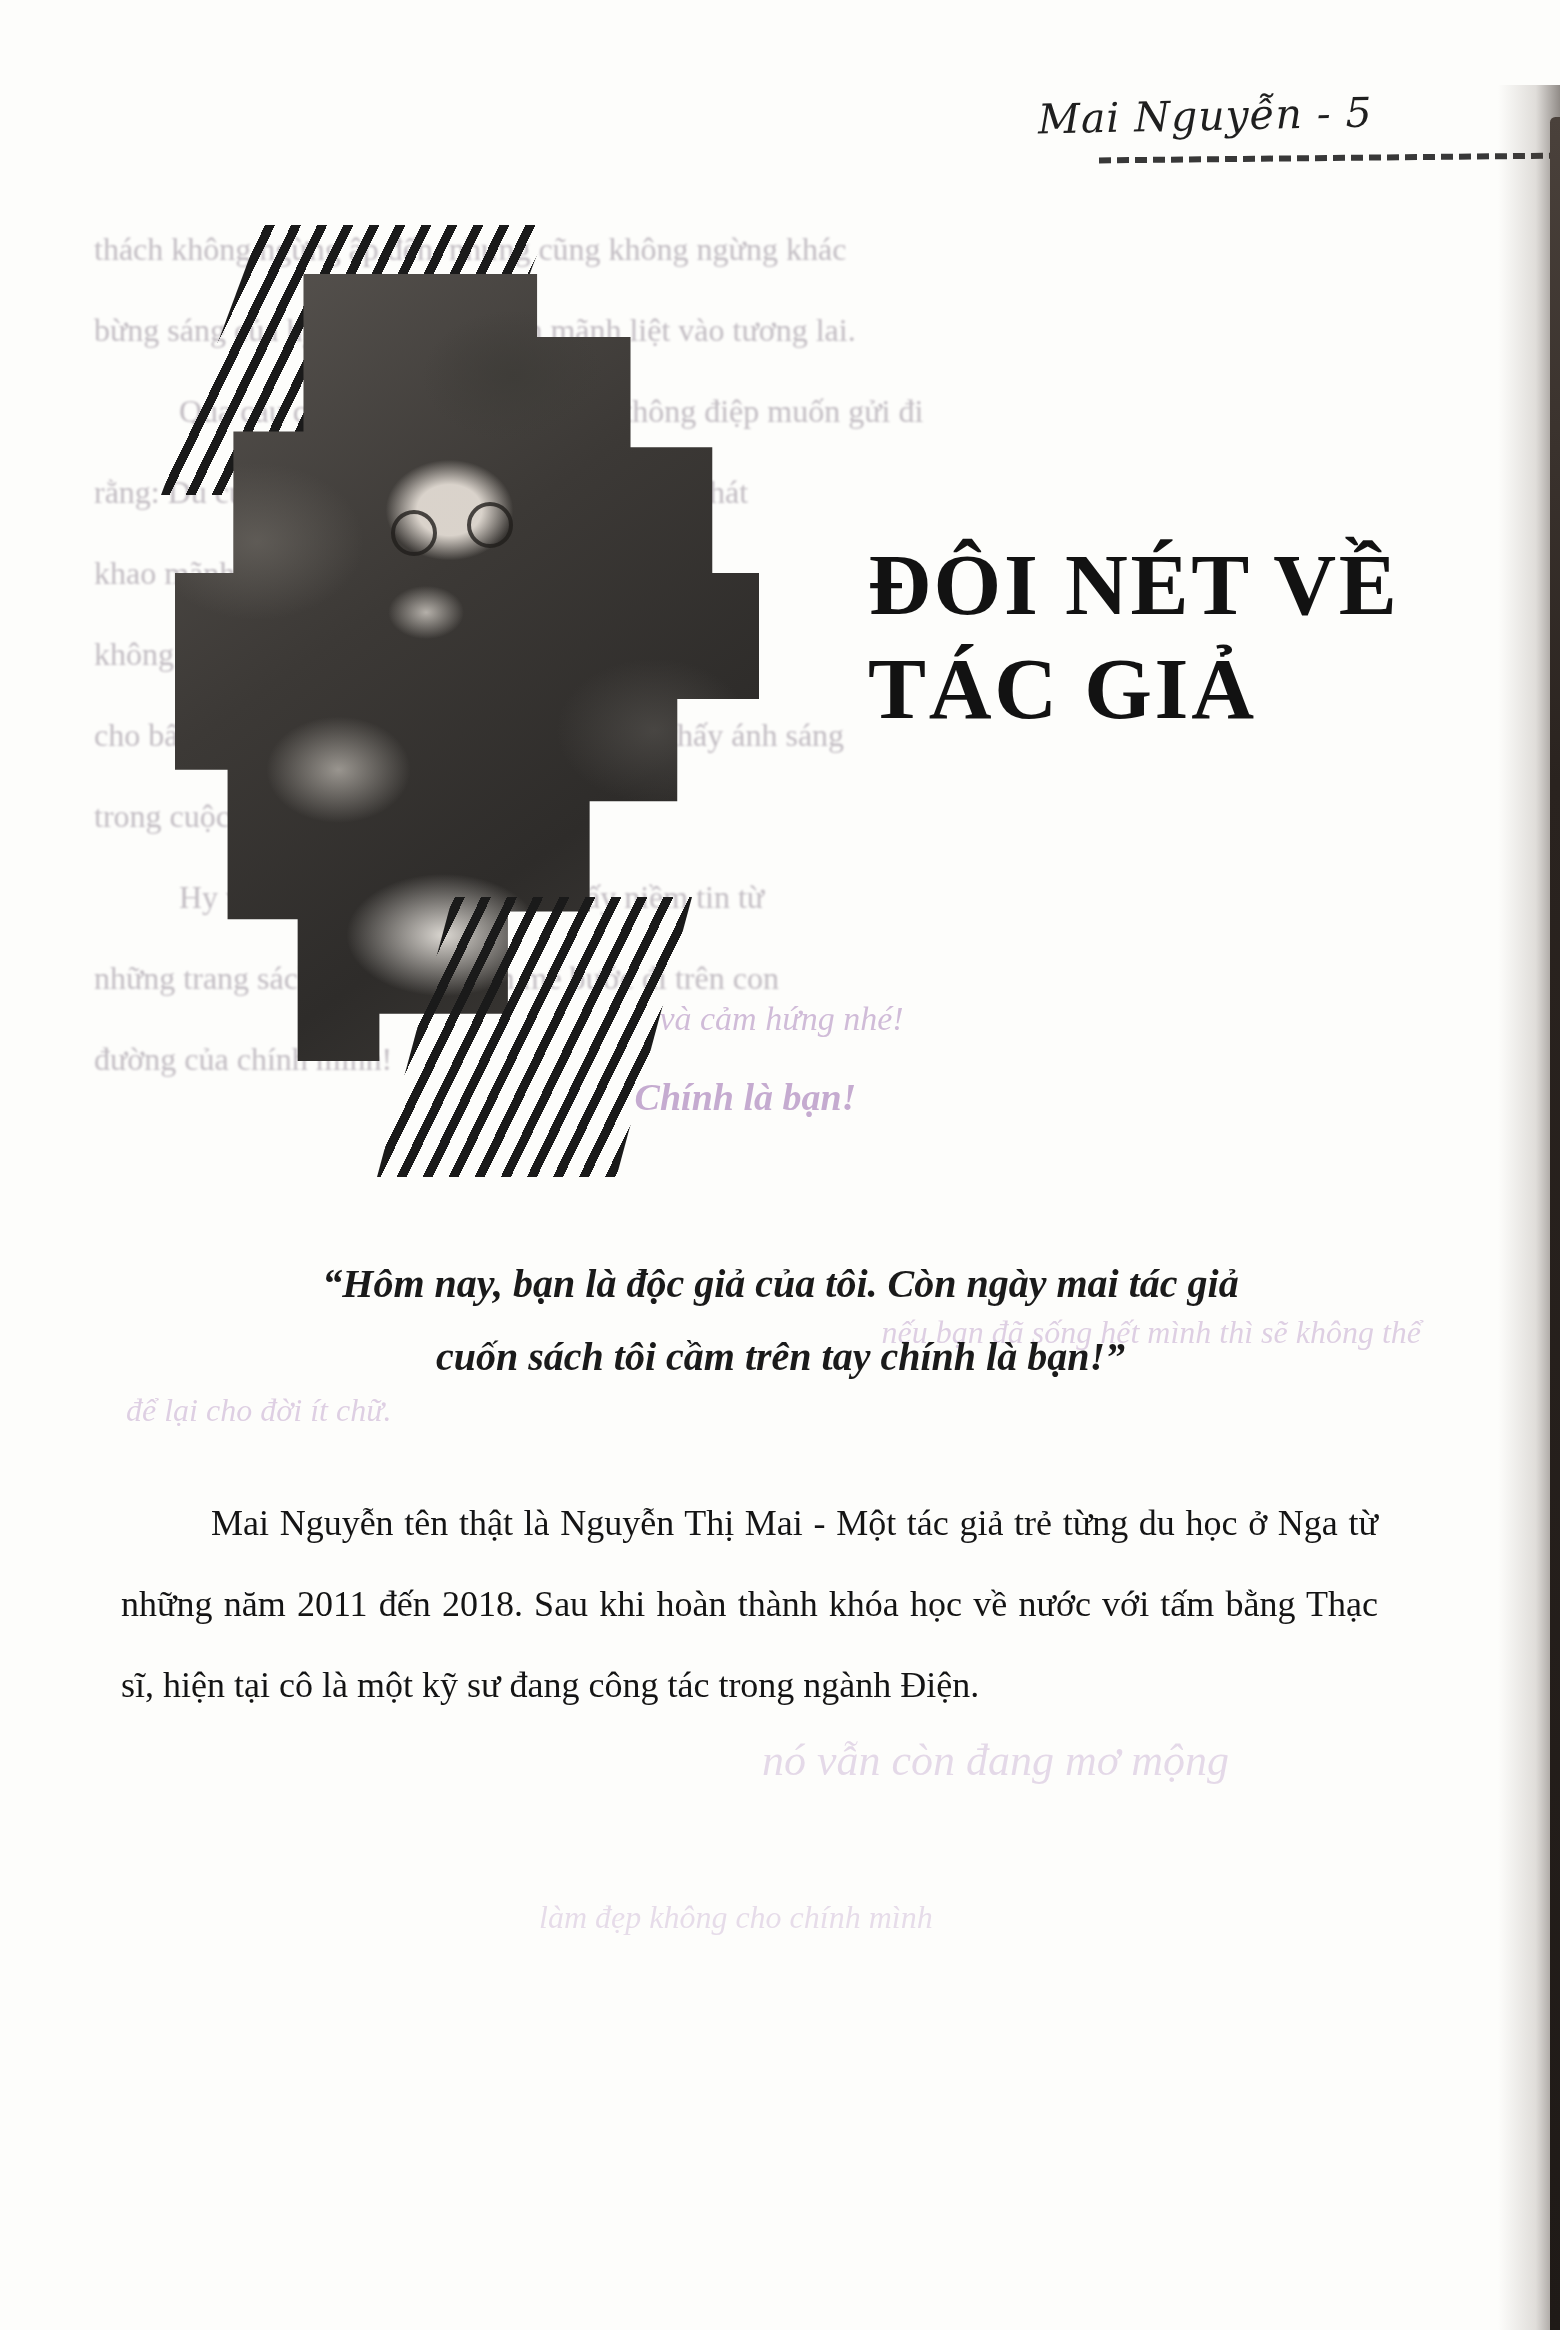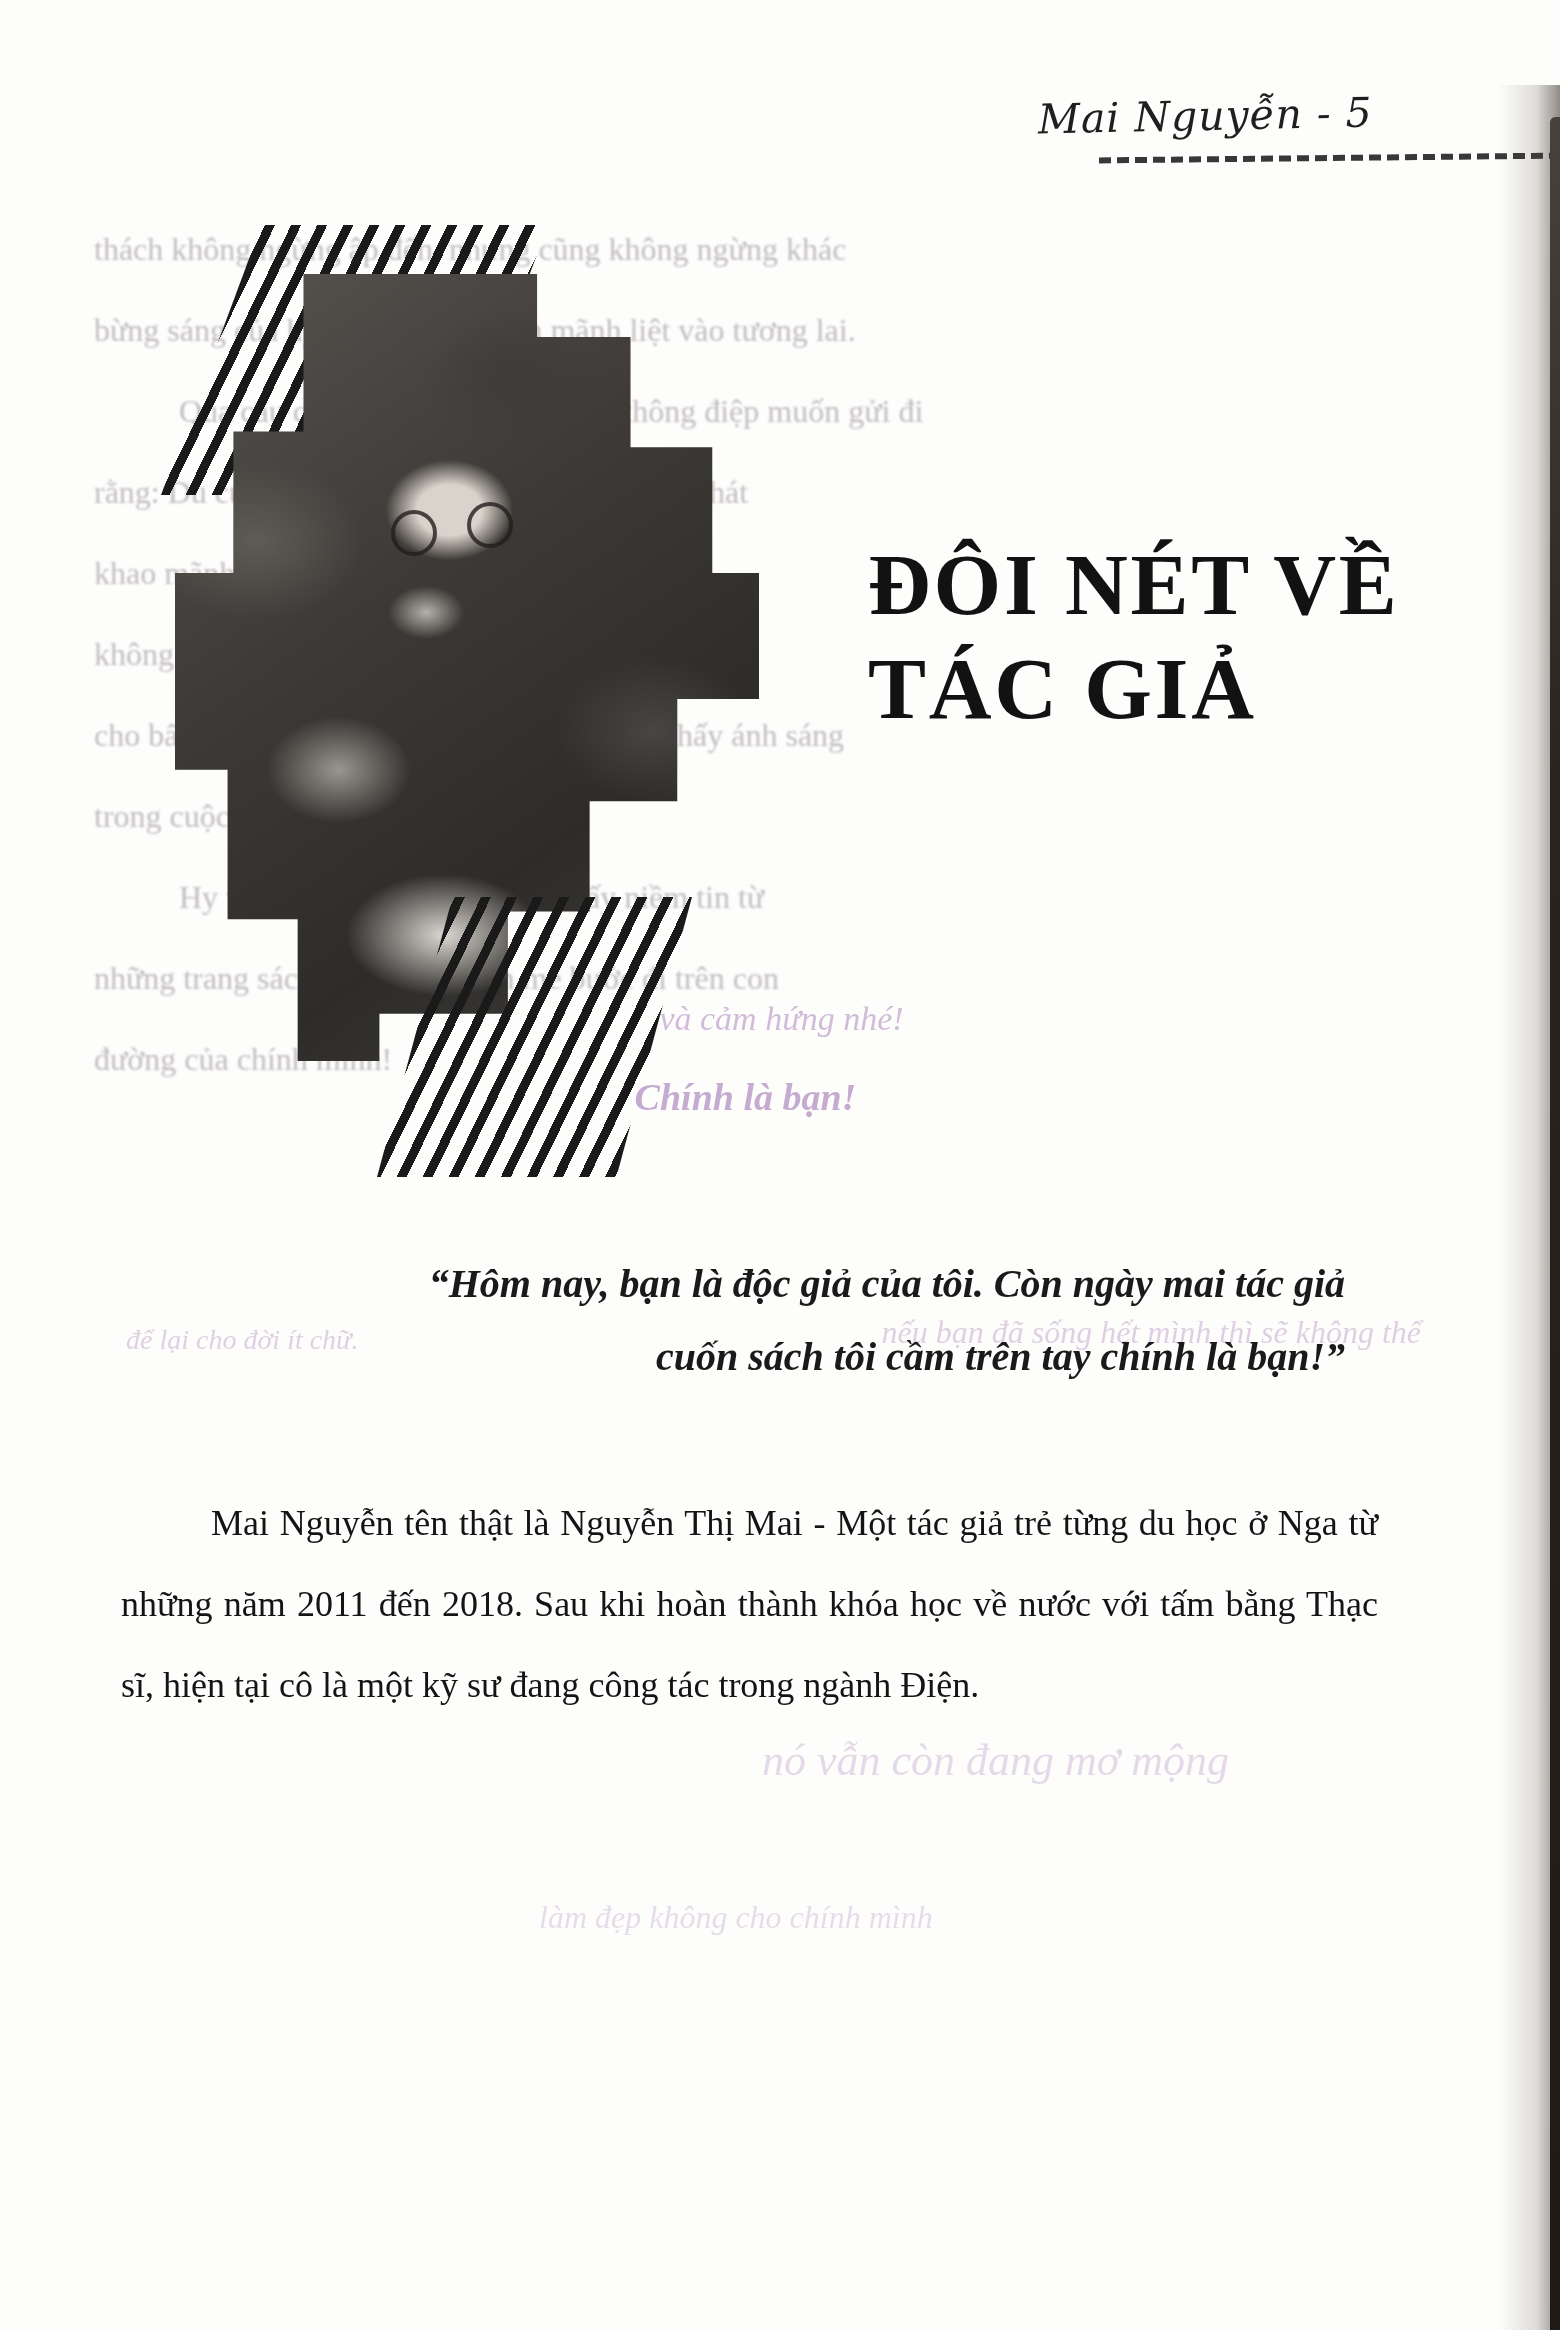--- a/index.html
+++ b/index.html
@@ -77,21 +77,21 @@
     position: absolute;
     font-style: italic;
     color: #8f5ca6;
     filter: blur(0.6px);
     z-index: 1;
     white-space: nowrap;
   }
   .pl-1 { left: 503px; top: 1000px; width: 557px; text-align: center; font-size: 34px; opacity: 0.40; }
   .pl-2 { left: 467px; top: 1075px; width: 557px; text-align: center; font-size: 38px; font-weight: bold; opacity: 0.50; }
   .pl-3 { left: 135px; top: 1314px; width: 1286px; text-align: right; font-size: 32px; opacity: 0.28; }
-  .pl-4 { left: 126px; top: 1324px; font-size: 28px; opacity: 0.28; }
+  .pl-4 { left: 126px; top: 1392px; font-size: 32px; opacity: 0.28; }
   .pl-5 { left: 762px; top: 1735px; font-size: 44px; opacity: 0.22; }
   .pl-6 { left: 539px; top: 1899px; font-size: 32px; opacity: 0.20; }
 
   
   .collage {
     position: absolute;
     left: 112px; top: 225px;
     width: 719px; height: 966px;
     z-index: 2;
   }
@@ -149,21 +149,21 @@
   
   .quote {
     position: absolute;
     left: 216px; top: 1248px;
     width: 1129px;
     z-index: 3;
     font-style: italic;
     font-weight: bold;
     font-size: 40px;
     line-height: 1.82;
-    text-align: right;
+    text-align: center;
     color: #1a1a1a;
   }
   .quote div { white-space: nowrap; }
 
   
   .body-text {
     position: absolute;
     left: 121px; top: 1483px;
     width: 1257px;
     z-index: 3;

